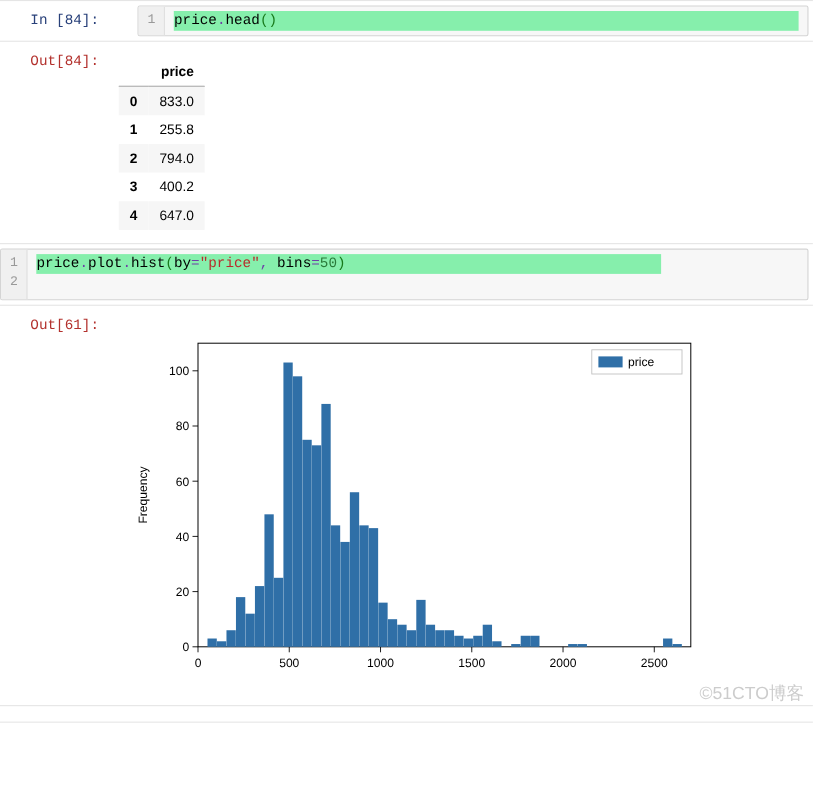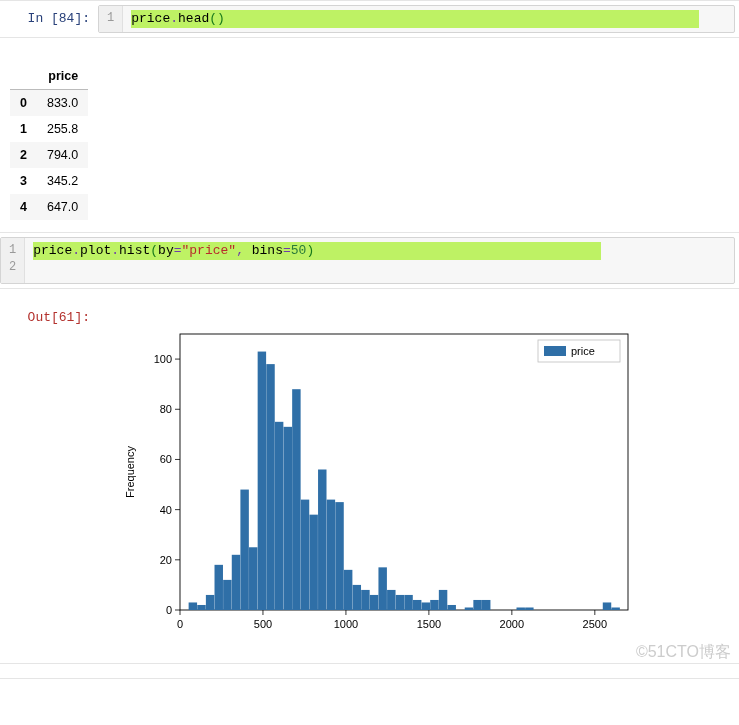--- a/index.html
+++ b/index.html
@@ -8,21 +8,22 @@
     font-size: 13px;
     background: #fff;
     color: #000;
     width: 739px;
   }
   .cell {
     display: flex;
     border-top: 1px solid #e5e5e5;
     border-bottom: 1px solid #e5e5e5;
     padding: 4px 0;
-    margin-bottom: 15px;
+    margin-bottom: 4px;
+    gap: 27px;
   }
   .prompt {
     width: 90px;
     font-family: Menlo, Monaco, "Courier New", monospace;
     font-size: 13px;
     text-align: right;
     padding: 6px 8px 6px 0;
     flex-shrink: 0;
   }
   .prompt-in { color: #29417a; }
@@ -40,21 +41,21 @@
     background: #f0f0f0;
     color: #999;
     padding: 4px 8px;
     border-right: 1px solid #e0e0e0;
     text-align: right;
     user-select: none;
     font-size: 12px;
     line-height: 1.4;
   }
   .code-lines { padding: 4px 8px; line-height: 1.4; }
-  .code-lines .hl-line { background: #bef264; display: inline-block; min-width: 560px; padding-right: 8px; }
+  .code-lines .hl-line { background: #86efac; display: inline-block; min-width: 560px; padding-right: 8px; }
   .tok-id { color: #000; }
   .tok-fn { color: #000; }
   .tok-par { color: #187a1b; }
   .tok-str { color: #b82c2c; }
   .tok-op { color: #6e3fa7; }
   .tok-num { color: #2a7a3a; }
   .output-row { display: flex; }
   .output-content {
     flex: 1;
     padding: 6px 0 12px 10px;
@@ -109,20 +110,21 @@
     <div class="code-area">
       <div class="gutter">1</div>
       <div class="code-lines">
         <span class="hl-line"><span class="tok-id">price</span><span class="tok-op">.</span><span class="tok-fn">head</span><span class="tok-par">(</span><span class="tok-par">)</span></span>
       </div>
     </div>
   </div>
 </div>
 
 <div class="output-row">
+  <div class="prompt prompt-out">Out[84]:</div>
   <div class="output-content df-wrap">
     <table class="df-table">
       <thead>
         <tr>
           <th class="corner"></th>
           <th>price</th>
         </tr>
       </thead>
       <tbody>
         <tr>
@@ -132,21 +134,21 @@
         <tr>
             <th>1</th>
             <td>255.8</td>
           </tr>
         <tr>
             <th>2</th>
             <td>794.0</td>
           </tr>
         <tr>
             <th>3</th>
-            <td>345.2</td>
+            <td>400.2</td>
           </tr>
         <tr>
             <th>4</th>
             <td>647.0</td>
           </tr>
       </tbody>
     </table>
   </div>
 </div>
 

